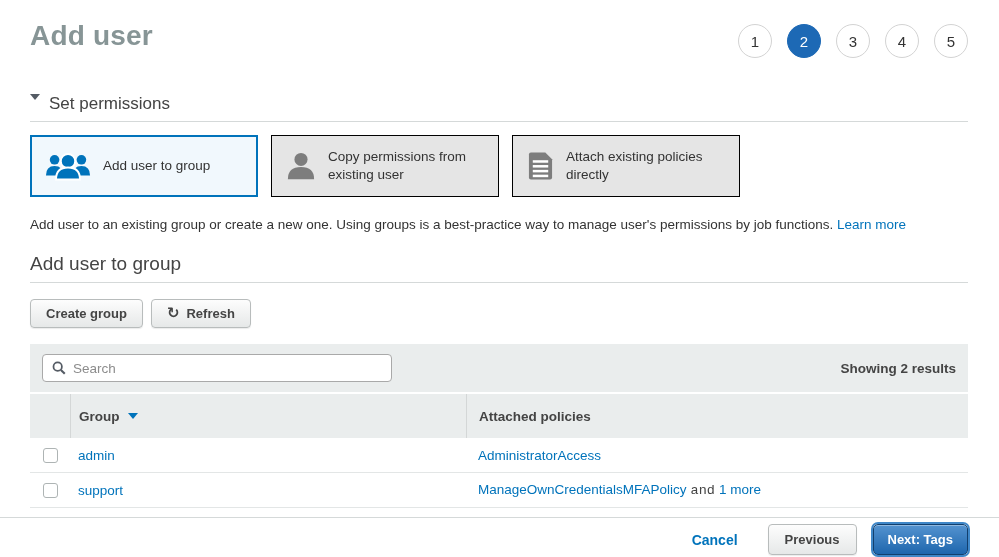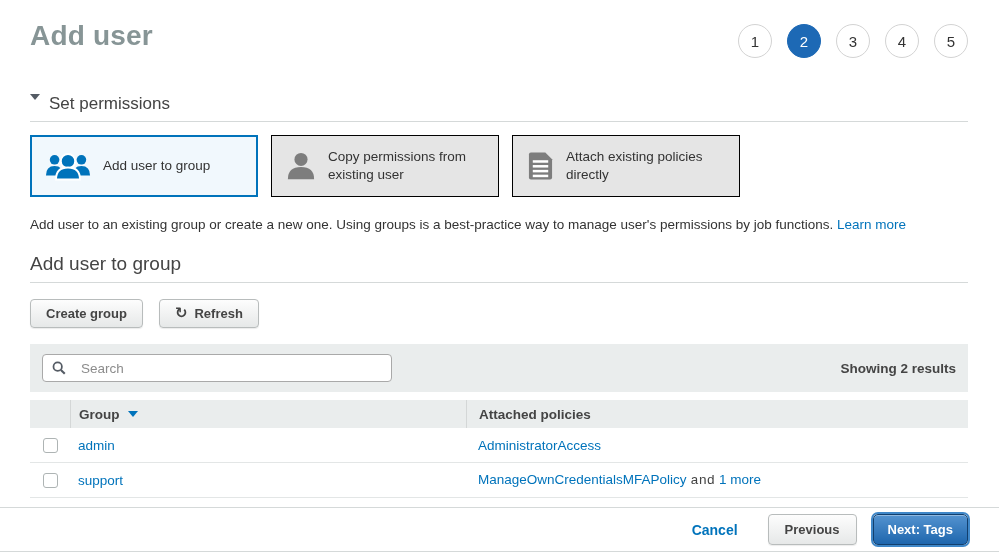--- a/index.html
+++ b/index.html
@@ -27,36 +27,36 @@
                font-size: 13.5px; line-height: 1.3; color: #333; cursor: pointer; }
   .perm-card.selected { border: 2px solid #0073bb; background: #f1f8fd; padding: 0 9px 0 13px; }
   .card-icon { flex: 0 0 auto; display: flex; align-items: center; }
 
   
   .desc { margin: 20px 30px 0; font-size: 13.5px; color: #333; }
   a.link { color: #0073bb; text-decoration: none; cursor: pointer; }
 
   
   .group-heading { margin: 21px 30px 0; font-size: 19px; font-weight: 400; color: #444; }
-  .toolbar { display: flex; gap: 16px; margin: 16px 30px 0; }
+  .toolbar { display: flex; gap: 8px; margin: 16px 30px 0; }
   .btn { display: inline-flex; align-items: center; gap: 7px; padding: 6px 15px; font-size: 13px; font-weight: bold; color: #444;
          background: linear-gradient(#fdfdfd, #e6e8e8); border: 1px solid #b8bcbc; border-radius: 4px;
          box-shadow: 0 1px 1px rgba(0,0,0,.08); cursor: pointer; font-family: inherit; }
   .refresh-glyph { font-family: "DejaVu Sans", sans-serif; font-size: 15px; font-weight: bold; line-height: 1; color: #444; }
 
   
   .panel { margin: 16px 31px 0 30px; }
   .panel-toolbar { background: #eaeded; padding: 10px 12px; display: flex; justify-content: space-between; align-items: center; }
   .search-box { width: 350px; height: 28px; background: #fff; border: 1px solid #a9a9a9; border-radius: 4px;
-                display: flex; align-items: center; padding: 0 9px; gap: 15px; }
+                display: flex; align-items: center; padding: 0 9px; gap: 7px; }
   .search-box input { border: none; outline: none; flex: 1; font-size: 13.5px; font-family: inherit; color: #333; background: transparent; }
   .search-box input::placeholder { color: #8c8c8c; }
   .results-count { font-size: 13.5px; font-weight: bold; color: #444; }
 
-  .thead { margin-top: 8px; background: #eaeded; display: grid; grid-template-columns: 40px 396px 1fr; height: 28px; align-items: center; }
+  .thead { margin-top: 2px; background: #eaeded; display: grid; grid-template-columns: 40px 396px 1fr; height: 44px; align-items: center; }
   .thead .hcell { font-size: 13.5px; font-weight: bold; color: #444; height: 100%; display: flex; align-items: center; }
   .thead .hcell + .hcell { border-left: 1px solid #d4d7d7; }
   .hcell.group-h { padding-left: 8px; gap: 8px; }
   .hcell.policies-h { padding-left: 12px; }
   .sort-tri { width: 0; height: 0; border-left: 5px solid transparent; border-right: 5px solid transparent; border-top: 6px solid #0073bb; }
 
   .trow { display: grid; grid-template-columns: 40px 396px 1fr; height: 35px; align-items: center; background: #fff; border-bottom: 1px solid #e3e6e6; }
   .cell-check { display: flex; justify-content: center; }
   .checkbox { width: 15px; height: 15px; border: 1px solid #aeb4b4; border-radius: 3px; background: #fff; cursor: pointer; }
   .cell-group { padding-left: 8px; font-size: 13.5px; }

